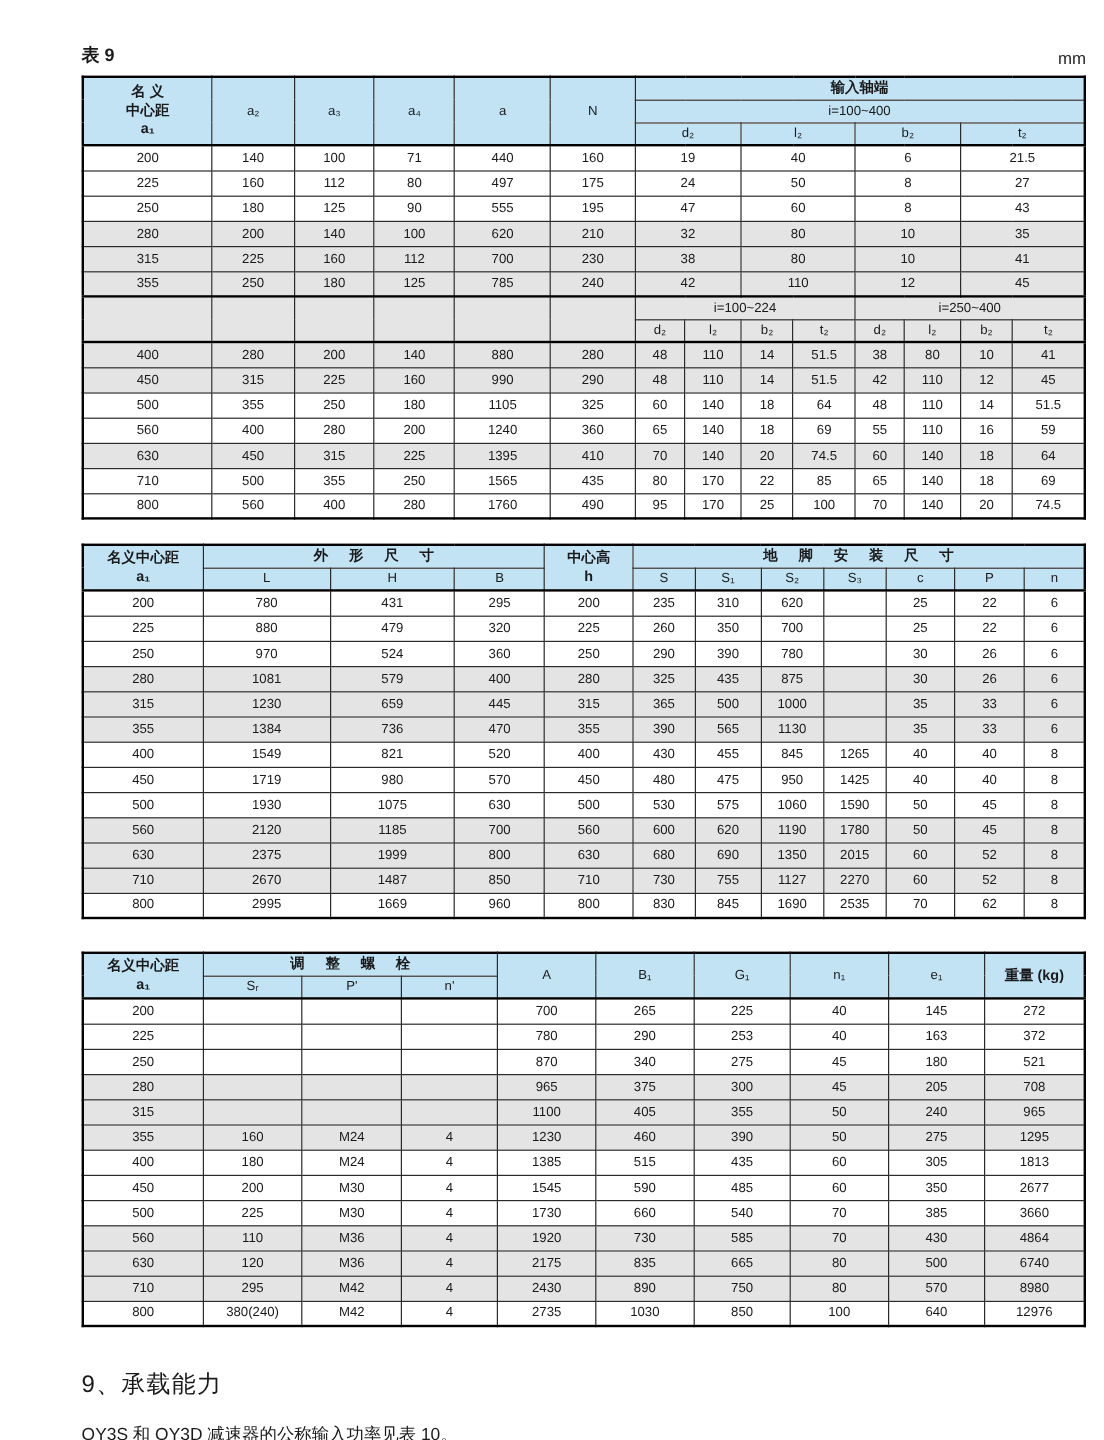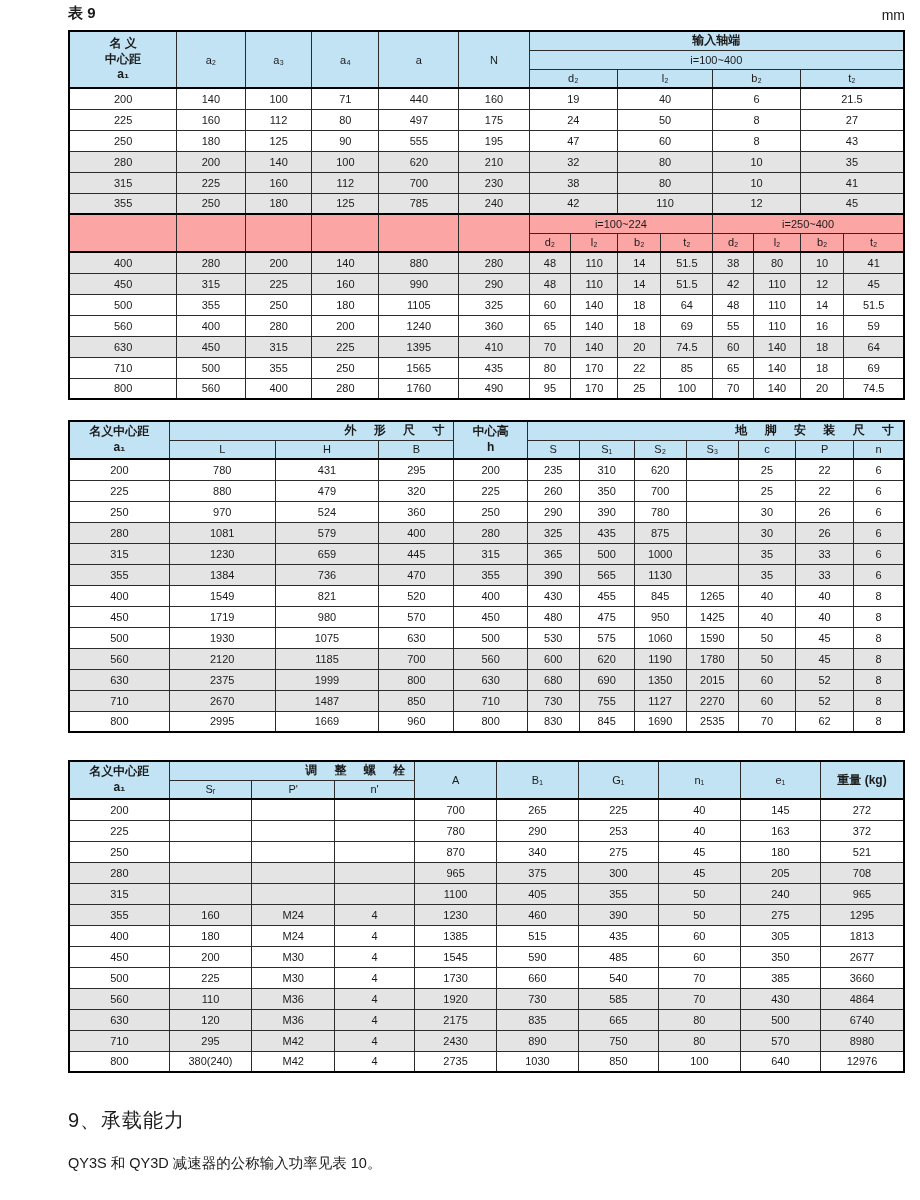--- a/index.html
+++ b/index.html
@@ -3,21 +3,21 @@
 <meta charset="utf-8">
 <title>表9</title>
 <style>
   * { margin: 0; padding: 0; box-sizing: border-box; }
   html, body { background: #ffffff; }
   body {
     width: 920px; height: 1200px;
     font-family: "Liberation Sans", "DejaVu Sans", sans-serif;
     color: #1a1a1a;
   }
-  .page { width: 920px; height: 1200px; padding: 4px 15px 0 68px; background: #fff; }
+  .page { width: 920px; height: 1200px; padding: 37px 15px 0 68px; background: #fff; }
 
   .toprow { display: flex; justify-content: space-between; align-items: flex-end; margin-bottom: 7px; }
   .toprow .tbl-label { font-size: 15px; font-weight: bold; }
   .toprow .unit { font-size: 14px; text-align: right; }
 
   table {
     border-collapse: collapse;
     width: 100%;
     table-layout: fixed;
     border: 2px solid #000;
@@ -32,25 +32,25 @@
     padding: 0 2px;
     overflow: hidden;
   }
   thead th {
     background: #c2e3f4;
     font-weight: normal;
     height: 19px;
   }
   thead { border-bottom: 2px solid #000; }
   tbody.mid { border-top: 2px solid #000; border-bottom: 2px solid #000; }
-  tbody.mid td { background: #fca5a5; height: 19px; }
+  tbody.mid td { background: #e5e5e5; height: 19px; }
   tr.shaded td { background: #e4e4e4; }
   .pre { white-space: pre-line; line-height: 1.3; }
   .cn { font-weight: bold; font-size: 12px; }
-  .sp { letter-spacing: 7px; text-indent: 7px; text-align: right; }
+  .sp { letter-spacing: 7px; text-indent: 7px; }
 
   .t1 { margin-bottom: 20px; }
   .t2 { margin-bottom: 27px; }
   .t3 { margin-bottom: 34px; }
 
   .section-heading { font-size: 20px; font-weight: normal; letter-spacing: 1px; margin: 0 0 18px 0; }
   .body-text p { font-size: 14.5px; line-height: 1.55; margin: 2px 0; }
 </style>
 </head>
 <body>

